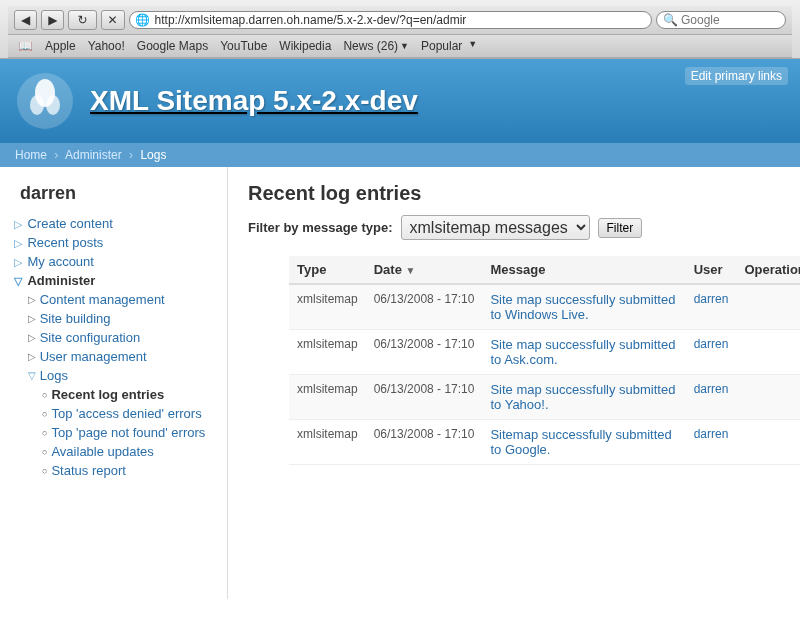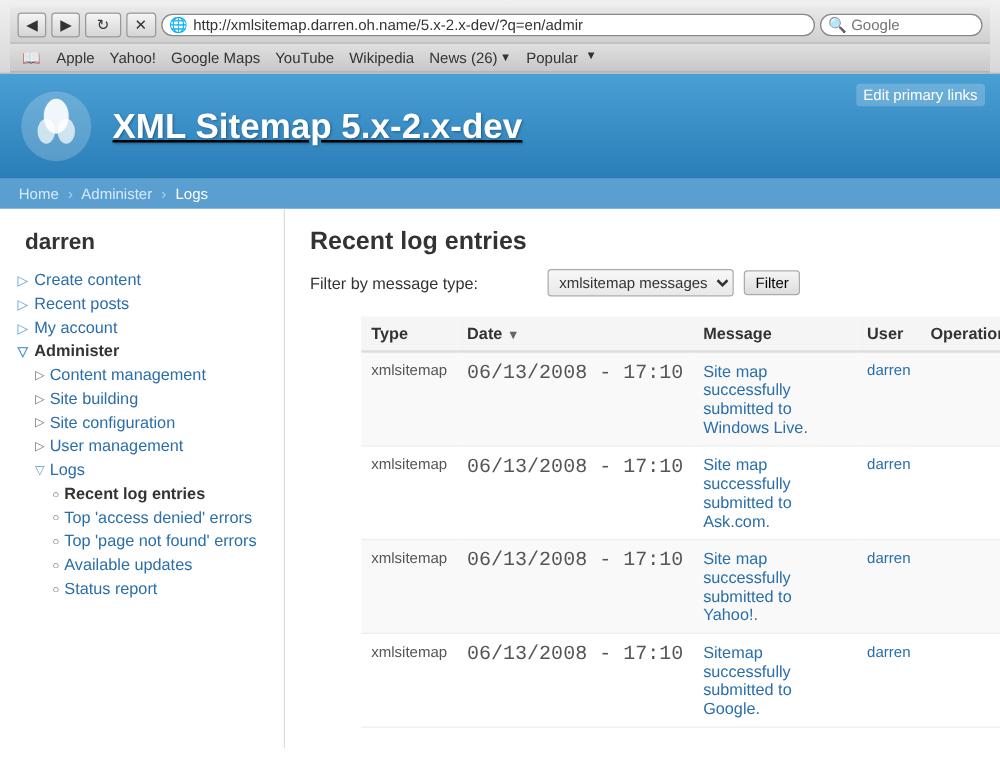--- a/index.html
+++ b/index.html
@@ -103,46 +103,45 @@
     .sidebar-arrow-small { color: #777; margin-right: 4px; font-size: 10px; margin-top: 2px; }
     .sidebar-arrow-tiny { color: #555; margin-right: 4px; font-size: 9px; margin-top: 3px; }
     .sidebar-indent1 { padding-left: 28px; }
     .sidebar-indent2 { padding-left: 42px; }
     .sidebar-current { color: #333; font-weight: bold; }
 
     
     .main-content { flex: 1; padding: 15px 20px; overflow-y: auto; background: #fff; }
     .page-title { font-size: 20px; color: #333; margin-bottom: 10px; font-weight: bold; }
     .filter-row { display: flex; align-items: center; gap: 8px; margin-bottom: 16px; font-size: 13px; }
-    .filter-label { color: #333; font-weight: normal; }
+    .filter-label { color: #333; font-weight: bold; }
     .filter-select {
       border: 1px solid #aaa; border-radius: 3px; padding: 2px 4px;
-      font-size: 12px; background: linear-gradient(to bottom, #f8f8f8, #e8e8e8);
+      font-size: 16px; background: linear-gradient(to bottom, #f8f8f8, #e8e8e8);
       color: #333;
-      margin-left: 48px;
     }
     .filter-btn {
       background: linear-gradient(to bottom, #f5f5f5, #ddd);
       border: 1px solid #aaa; border-radius: 3px; padding: 2px 8px;
       font-size: 12px; cursor: pointer;
     }
 
     
     .log-table { width: 100%; border-collapse: collapse; font-size: 13px; margin-left: 41px; }
     .log-table th {
       text-align: left; padding: 6px 8px; color: #333; font-weight: bold;
       border-bottom: 2px solid #ddd; background: #f5f5f5;
     }
     .sort-arrow { color: #666; font-size: 10px; }
     .log-table td { padding: 7px 8px; vertical-align: top; border-bottom: 1px solid #eee; }
     .row-alt { background: #f9f9f9; }
     .row-normal { background: #fff; }
     .msg-link { color: #2a6eaa; text-decoration: none; }
     .type-cell { color: #555; font-size: 12px; }
-    .date-cell { color: #555; font-size: 16px; white-space: nowrap; font-family: Liberation Mono, monospace; }
+    .date-cell { color: #555; font-size: 12px; white-space: nowrap; }
     .user-cell { color: #2a6eaa; font-size: 12px; }
     .ops-cell { font-weight: bold; color: #333; font-size: 12px; }
   </style>
 </head>
 <body>
 
 <div class="window-chrome">
 
   <div class="toolbar">
     <button class="nav-btn">◀</button>

